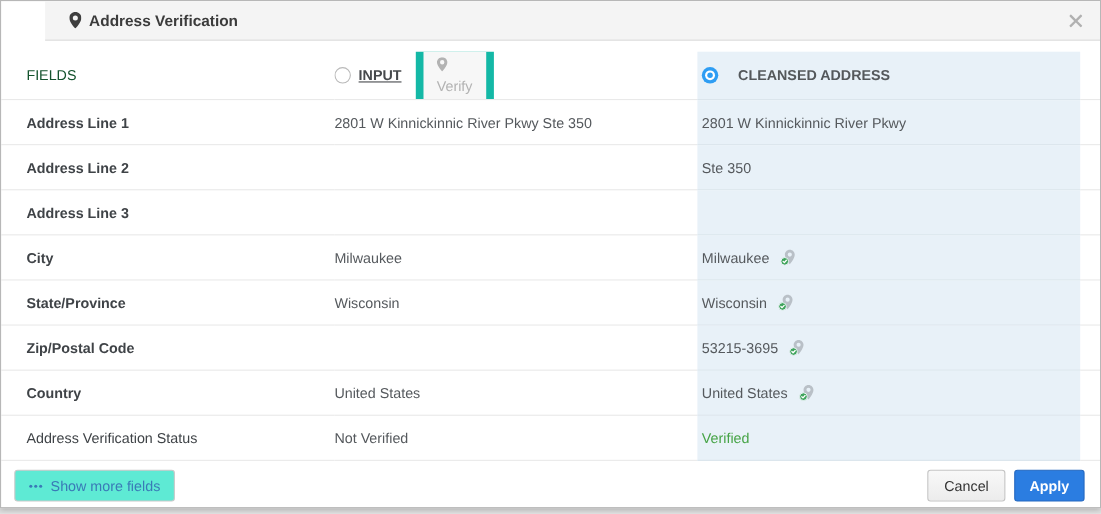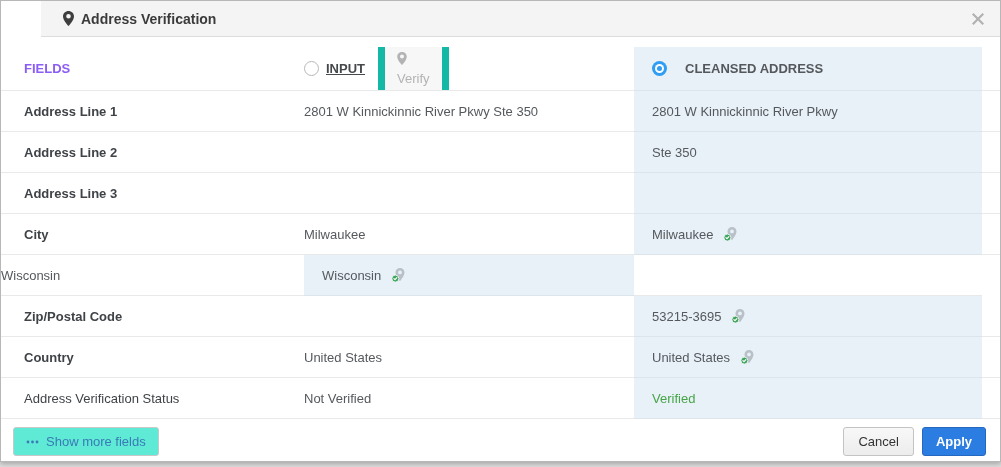--- a/index.html
+++ b/index.html
@@ -45,25 +45,25 @@
     height: 100%;
     display: flex; align-items: center;
     border-bottom: 1px solid #e9e9e9;
     font-size: 13px; color: #55595d;
     white-space: nowrap; overflow: hidden;
   }
   .label-cell { padding-left: 23px; color: #3f4347; }
   .label-cell.bold { font-weight: bold; }
   .cleansed-cell {
     background: var(--cleansed-bg, #e8f1f8);
-    padding-left: 18px;
+    padding-left: 4px;
     border-bottom: 1px solid #dbe5ec;
     gap: 10px;
   }
-  .fields-header { font-weight: bold; color: #8b5cf6; }
+  .fields-header { font-weight: normal; color: #14532d; }
   .cleansed-header-label { font-weight: bold; color: #54585b; margin-left: 8px; }
   .verified { color: var(--verified-green, #47a447); }
   
   .radio-off {
     width: 15px; height: 15px; border-radius: 50%;
     background: #fff; border: 1px solid #b9b9b9;
     flex: 0 0 auto; cursor: pointer;
   }
   .radio-on {
     width: 15px; height: 15px; border-radius: 50%;
@@ -193,20 +193,21 @@
             <path d="M9 1C6.5 1 4.5 3 4.5 5.5 4.5 8.9 9 14.2 9 14.2s4.5-5.3 4.5-8.7C13.5 3 11.5 1 9 1zm0 6.3a1.9 1.9 0 1 1 0-3.8 1.9 1.9 0 0 1 0 3.8z" fill="#b9c0c7"></path>
             <circle cx="4.4" cy="11.6" r="3.5" fill="#3fa45c" stroke="#eef4f9" stroke-width="0.9"></circle>
             <path d="M2.9 11.6l1.1 1.1 1.9-2.1" stroke="#fff" stroke-width="1.2" fill="none" stroke-linecap="round" stroke-linejoin="round"></path>
           </svg>
         </span>
       </div>
       <div class="cell"></div>
     </div>
 
     <div class="row">
+      <div class="cell label-cell bold">State/Province</div>
       <div class="cell">Wisconsin</div>
       <div class="cell cleansed-cell">
         <span>Wisconsin</span>
         <span class="icon">
           <svg width="16" height="16" viewBox="0 0 16 16">
             <path d="M9 1C6.5 1 4.5 3 4.5 5.5 4.5 8.9 9 14.2 9 14.2s4.5-5.3 4.5-8.7C13.5 3 11.5 1 9 1zm0 6.3a1.9 1.9 0 1 1 0-3.8 1.9 1.9 0 0 1 0 3.8z" fill="#b9c0c7"></path>
             <circle cx="4.4" cy="11.6" r="3.5" fill="#3fa45c" stroke="#eef4f9" stroke-width="0.9"></circle>
             <path d="M2.9 11.6l1.1 1.1 1.9-2.1" stroke="#fff" stroke-width="1.2" fill="none" stroke-linecap="round" stroke-linejoin="round"></path>
           </svg>
         </span>

